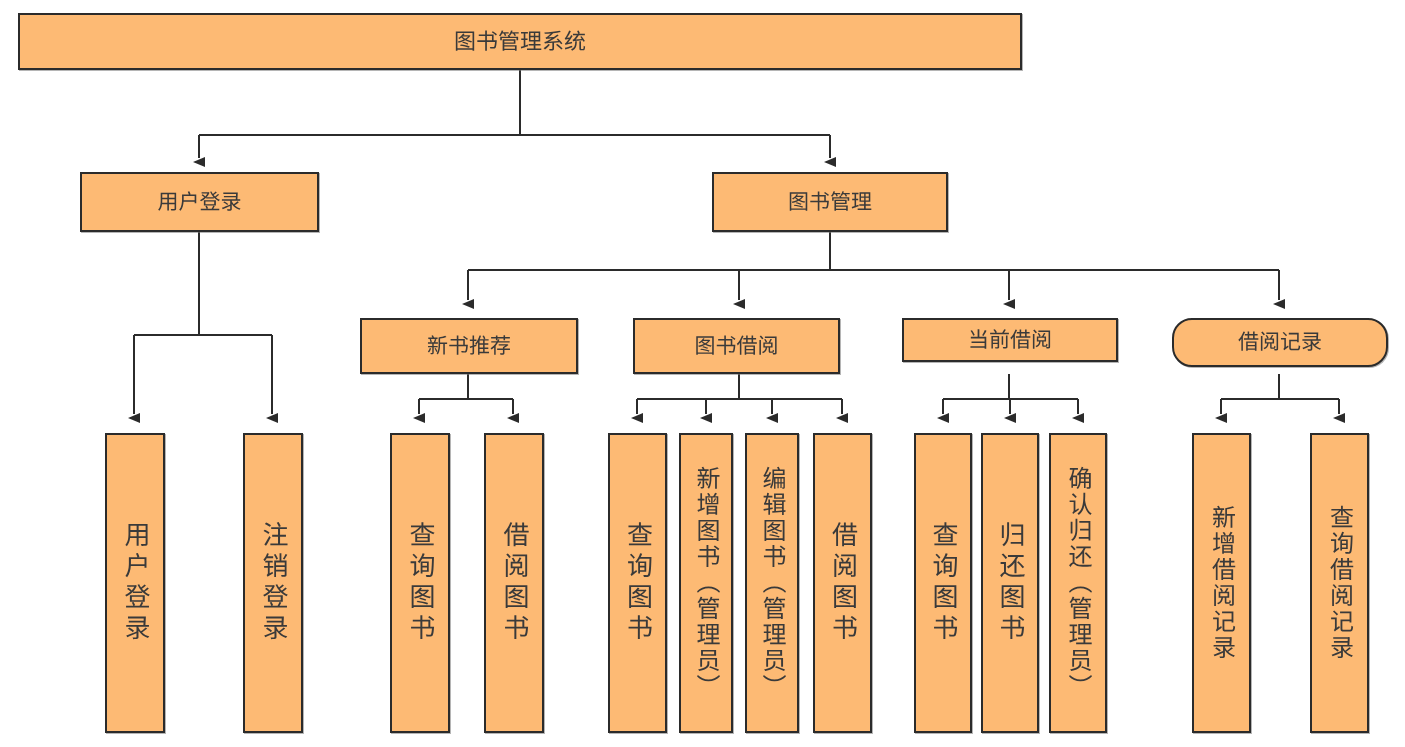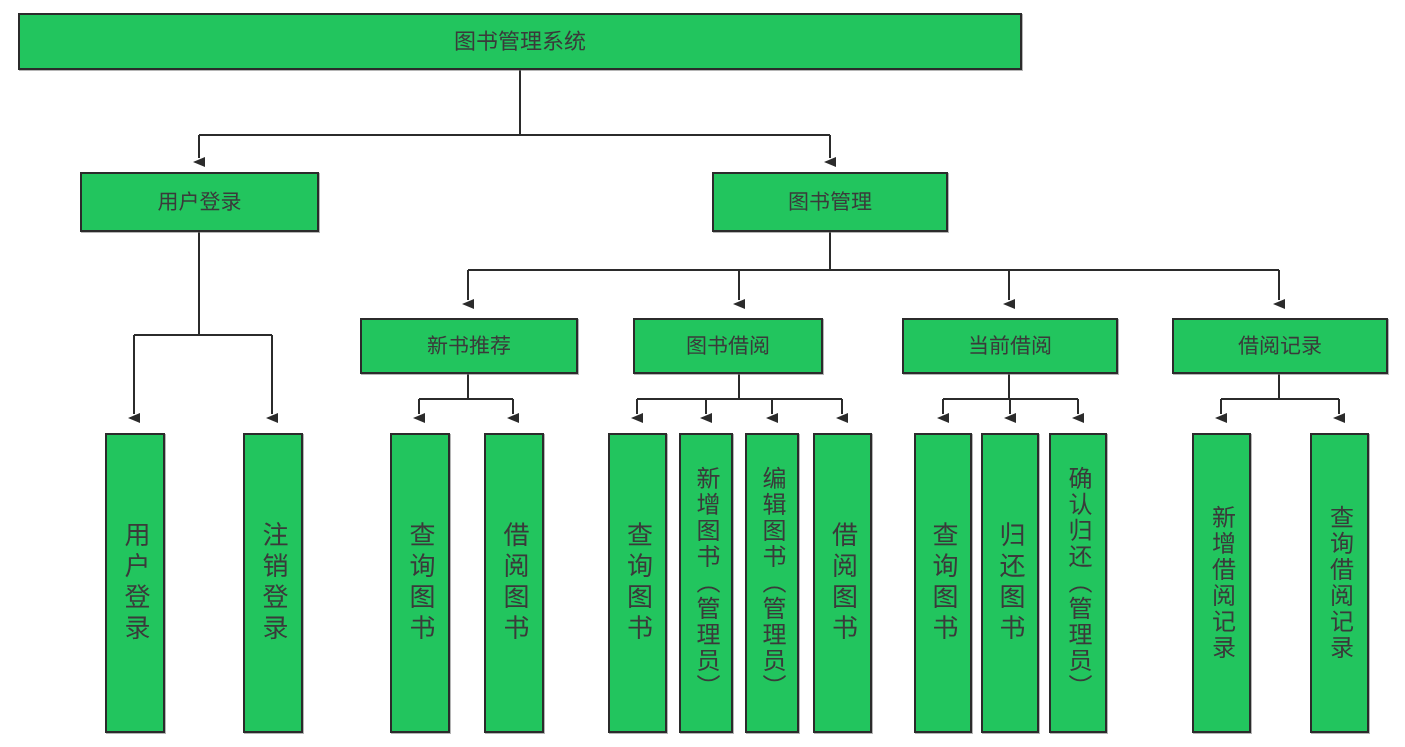--- a/index.html
+++ b/index.html
@@ -26,21 +26,21 @@
     position: absolute;
     left: 0;
     top: 0;
     width: 1405px;
     height: 747px;
     pointer-events: none;
   }
   .node {
     position: absolute;
     box-sizing: border-box;
-    background: #22c55e;
+    background: #fdba74;
     border: 2px solid #2b2b2b;
     display: flex;
     align-items: center;
     justify-content: center;
     box-shadow: 1px 1px 0 0 rgba(120,120,120,0.55);
   }
   .node-label {
     color: #3a3a3a;
     text-align: center;
     letter-spacing: 0px;
@@ -144,27 +144,27 @@
   <div class="node horiz" style="left:80px; top:172px; width:239px; height:60px;">
     <span class="node-label">用户登录</span>
   </div>
   <div class="node horiz" style="left:360px; top:318px; width:218px; height:56px;">
     <span class="node-label">新书推荐</span>
   </div>
 
   <div class="node horiz" style="left:712px; top:172px; width:236px; height:60px;">
     <span class="node-label">图书管理</span>
   </div>
-  <div class="node horiz" style="left:633px; top:318px; width:190px; height:56px;">
+  <div class="node horiz" style="left:633px; top:318px; width:207px; height:56px;">
     <span class="node-label">图书借阅</span>
   </div>
-  <div class="node horiz" style="left:902px; top:318px; width:216px; height:56px;">
+  <div class="node horiz" style="left:902px; top:318px; width:216px; height:44px;">
     <span class="node-label">当前借阅</span>
   </div>
-  <div class="node horiz" style="left:1172px; top:318px; width:216px; height:56px;">
+  <div class="node horiz" style="left:1172px; top:318px; width:216px; height:49px;border-radius:20px;">
     <span class="node-label">借阅记录</span>
   </div>
 
   <div class="node vert" style="left:105px; top:433px; width:60px; height:300px;">
     <span class="node-label">用户登录</span>
   </div>
   <div class="node vert" style="left:243px; top:433px; width:60px; height:300px;">
     <span class="node-label">注销登录</span>
   </div>
 

